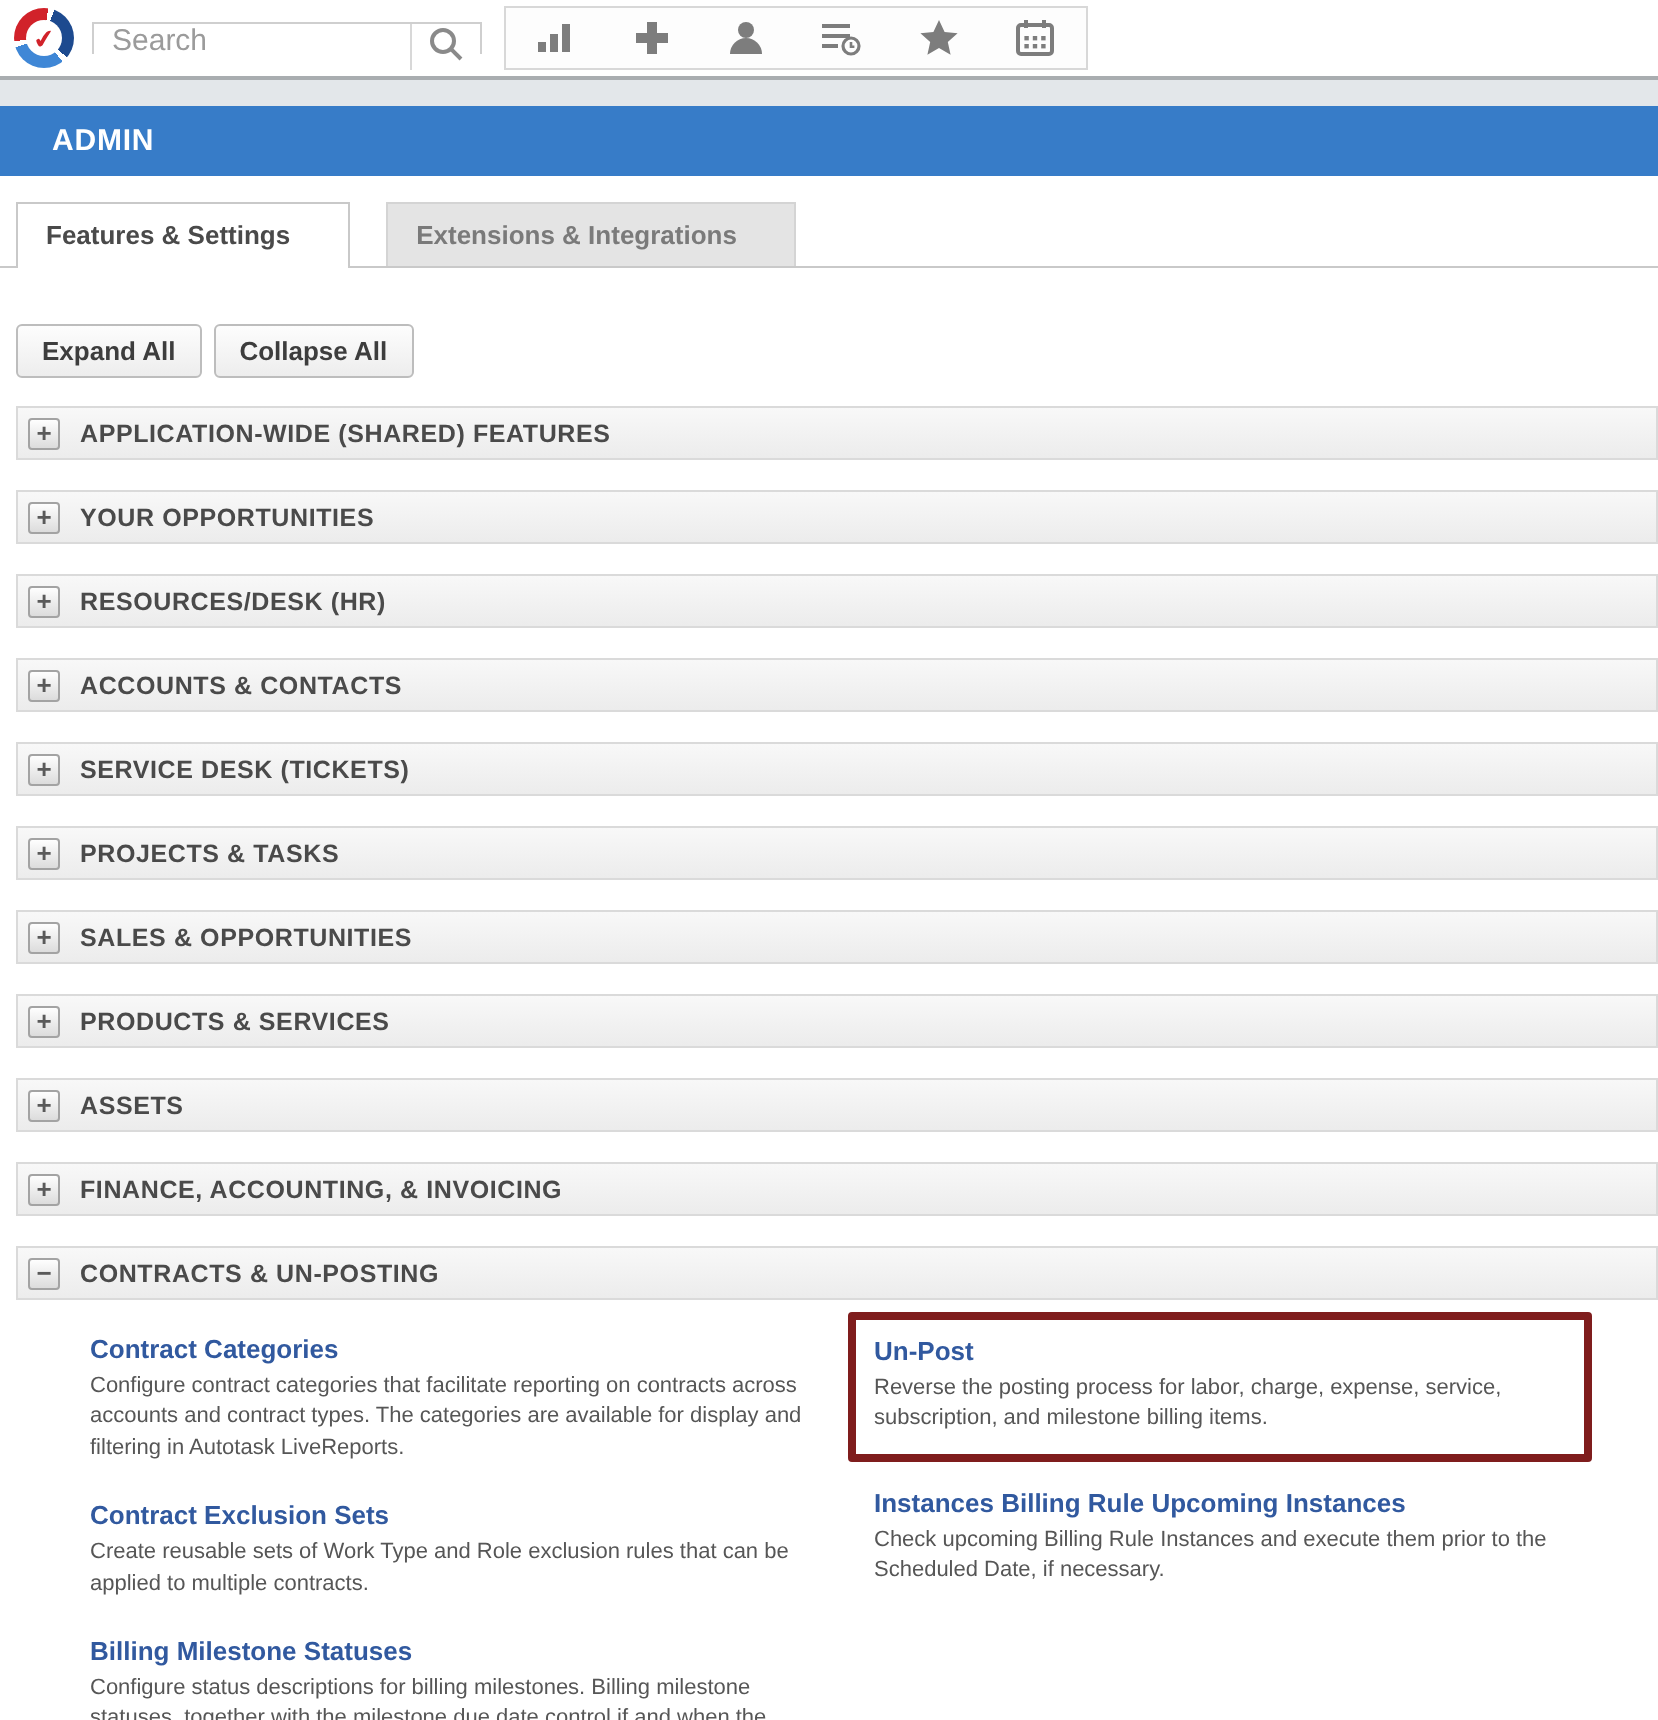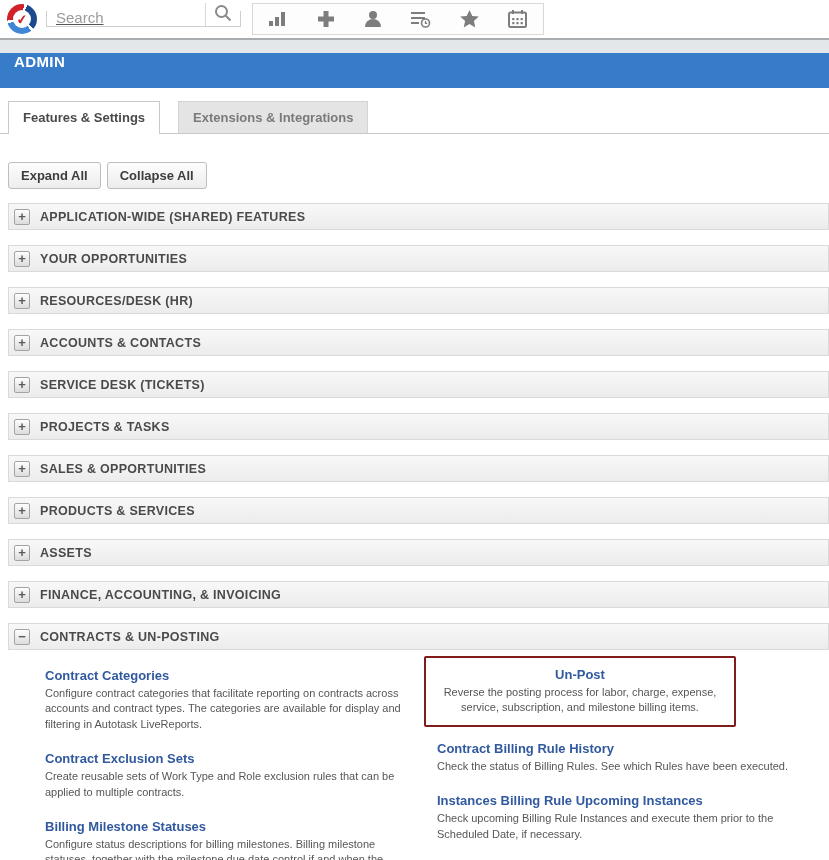--- a/index.html
+++ b/index.html
@@ -37,22 +37,22 @@
     content: ""; position: absolute; inset: 6px;
     background: #fff; border-radius: 50%;
   }
   .logo::after {
     content: "\2714"; position: absolute; inset: 0;
     display: flex; align-items: center; justify-content: center;
     color: #d1222a; font-size: 13px; transform: rotate(-8deg);
   }
 
   .search-wrap {
-    display: flex; align-items: flex-end;
-    border: 1px solid #cfcfcf; height: 16px; background: #fff; text-decoration: underline;
+    display: flex; align-items: flex-start;
+    border: 1px solid #cfcfcf; height: 16px; background: #fff;
   }
   .search-input {
     width: 158px; border: none; outline: none;
     font-family: "Liberation Sans", sans-serif;
     font-size: 15px; color: #444; padding: 0 9px;
   }
   .search-input::placeholder { color: #9b9b9b; }
   .search-btn {
     width: 35px; border: none; border-left: 1px solid #d8d8d8;
     background: #fff; display: flex; align-items: center; justify-content: center;
@@ -64,35 +64,35 @@
     border: 1px solid #d8d8d8; background: #fdfdfd;
     display: flex; align-items: center;
     padding: 0 15px; gap: 27px;
   }
   .tb-icon { display: flex; align-items: center; justify-content: center; cursor: pointer; }
   .tb-icon svg { display: block; }
 
   
   .admin-bar {
     height: 35px; background: #377cc8;
-    display: flex; align-items: flex-start; padding-left: 14px;
+    display: flex; align-items: center; padding-left: 26px;
   }
   .admin-title {
     color: #fff; font-size: 15px; font-weight: bold; letter-spacing: 0.4px;
   }
 
   
   .tabstrip {
     margin-top: 13px; padding-left: 8px;
     border-bottom: 1px solid #c9c9c9;
     display: flex; align-items: flex-end;
   }
   .tab {
     font-size: 13px; font-weight: bold;
-    padding: 8px 14px 8px 14px;
+    padding: 8px 29px 8px 14px;
     cursor: pointer; white-space: nowrap;
   }
   .tab.active {
     background: #fff; color: #4a4a4a;
     border: 1px solid #c9c9c9; border-bottom: none;
     margin-bottom: -1px; padding-bottom: 9px;
   }
   .tab.inactive {
     background: #e4e4e4; color: #7a7a7a;
     border: 1px solid #d4d4d4; border-bottom: none;
@@ -140,25 +140,24 @@
   .admin-item .item-title {
     font-size: 13px; font-weight: bold; color: #31599f;
     text-decoration: none; cursor: pointer; display: inline-block;
   }
   .admin-item .item-desc {
     font-size: 11px; color: #565656; line-height: 1.4;
     margin-top: 2px; max-width: 360px;
   }
   .right-col .admin-item .item-desc { max-width: 352px; }
   .highlight-box {
-    border: 2px solid #7f1d1d; border-radius: 2px;
+    border: 4px solid #7f1d1d; border-radius: 2px;
     padding: 7px 9px 9px 9px;
     margin: -10px 0 12px -13px;
-    width: 312px;
-    text-align: center;
+    width: 372px;
   }
   .highlight-box .admin-item { margin-bottom: 0; }
 </style>
 </head>
 <body>
 
 <div class="topbar">
   <div class="logo"></div>
 
   <div class="search-wrap">
@@ -315,23 +314,19 @@
     <div class="item-desc">Configure status descriptions for billing milestones. Billing milestone statuses, together with the milestone due date control if and when the milestone becomes available for billing and invoicing.</div>
   </div>
 </div>
   <div class="right-col">
       <div class="highlight-box">
   <div class="admin-item">
     <a class="item-title">Un-Post</a>
     <div class="item-desc">Reverse the posting process for labor, charge, expense, service, subscription, and milestone billing items.</div>
   </div>
 </div>
-  <div class="admin-item">
-    <a class="item-title">Contract Billing Rule History</a>
-    <div class="item-desc">Check the status of Billing Rules. See which Rules have been executed.</div>
-  </div>
 
   <div class="admin-item">
     <a class="item-title">Instances Billing Rule Upcoming Instances</a>
     <div class="item-desc">Check upcoming Billing Rule Instances and execute them prior to the Scheduled Date, if necessary.</div>
   </div>
 </div>
 </div>
 
 </body></html>

